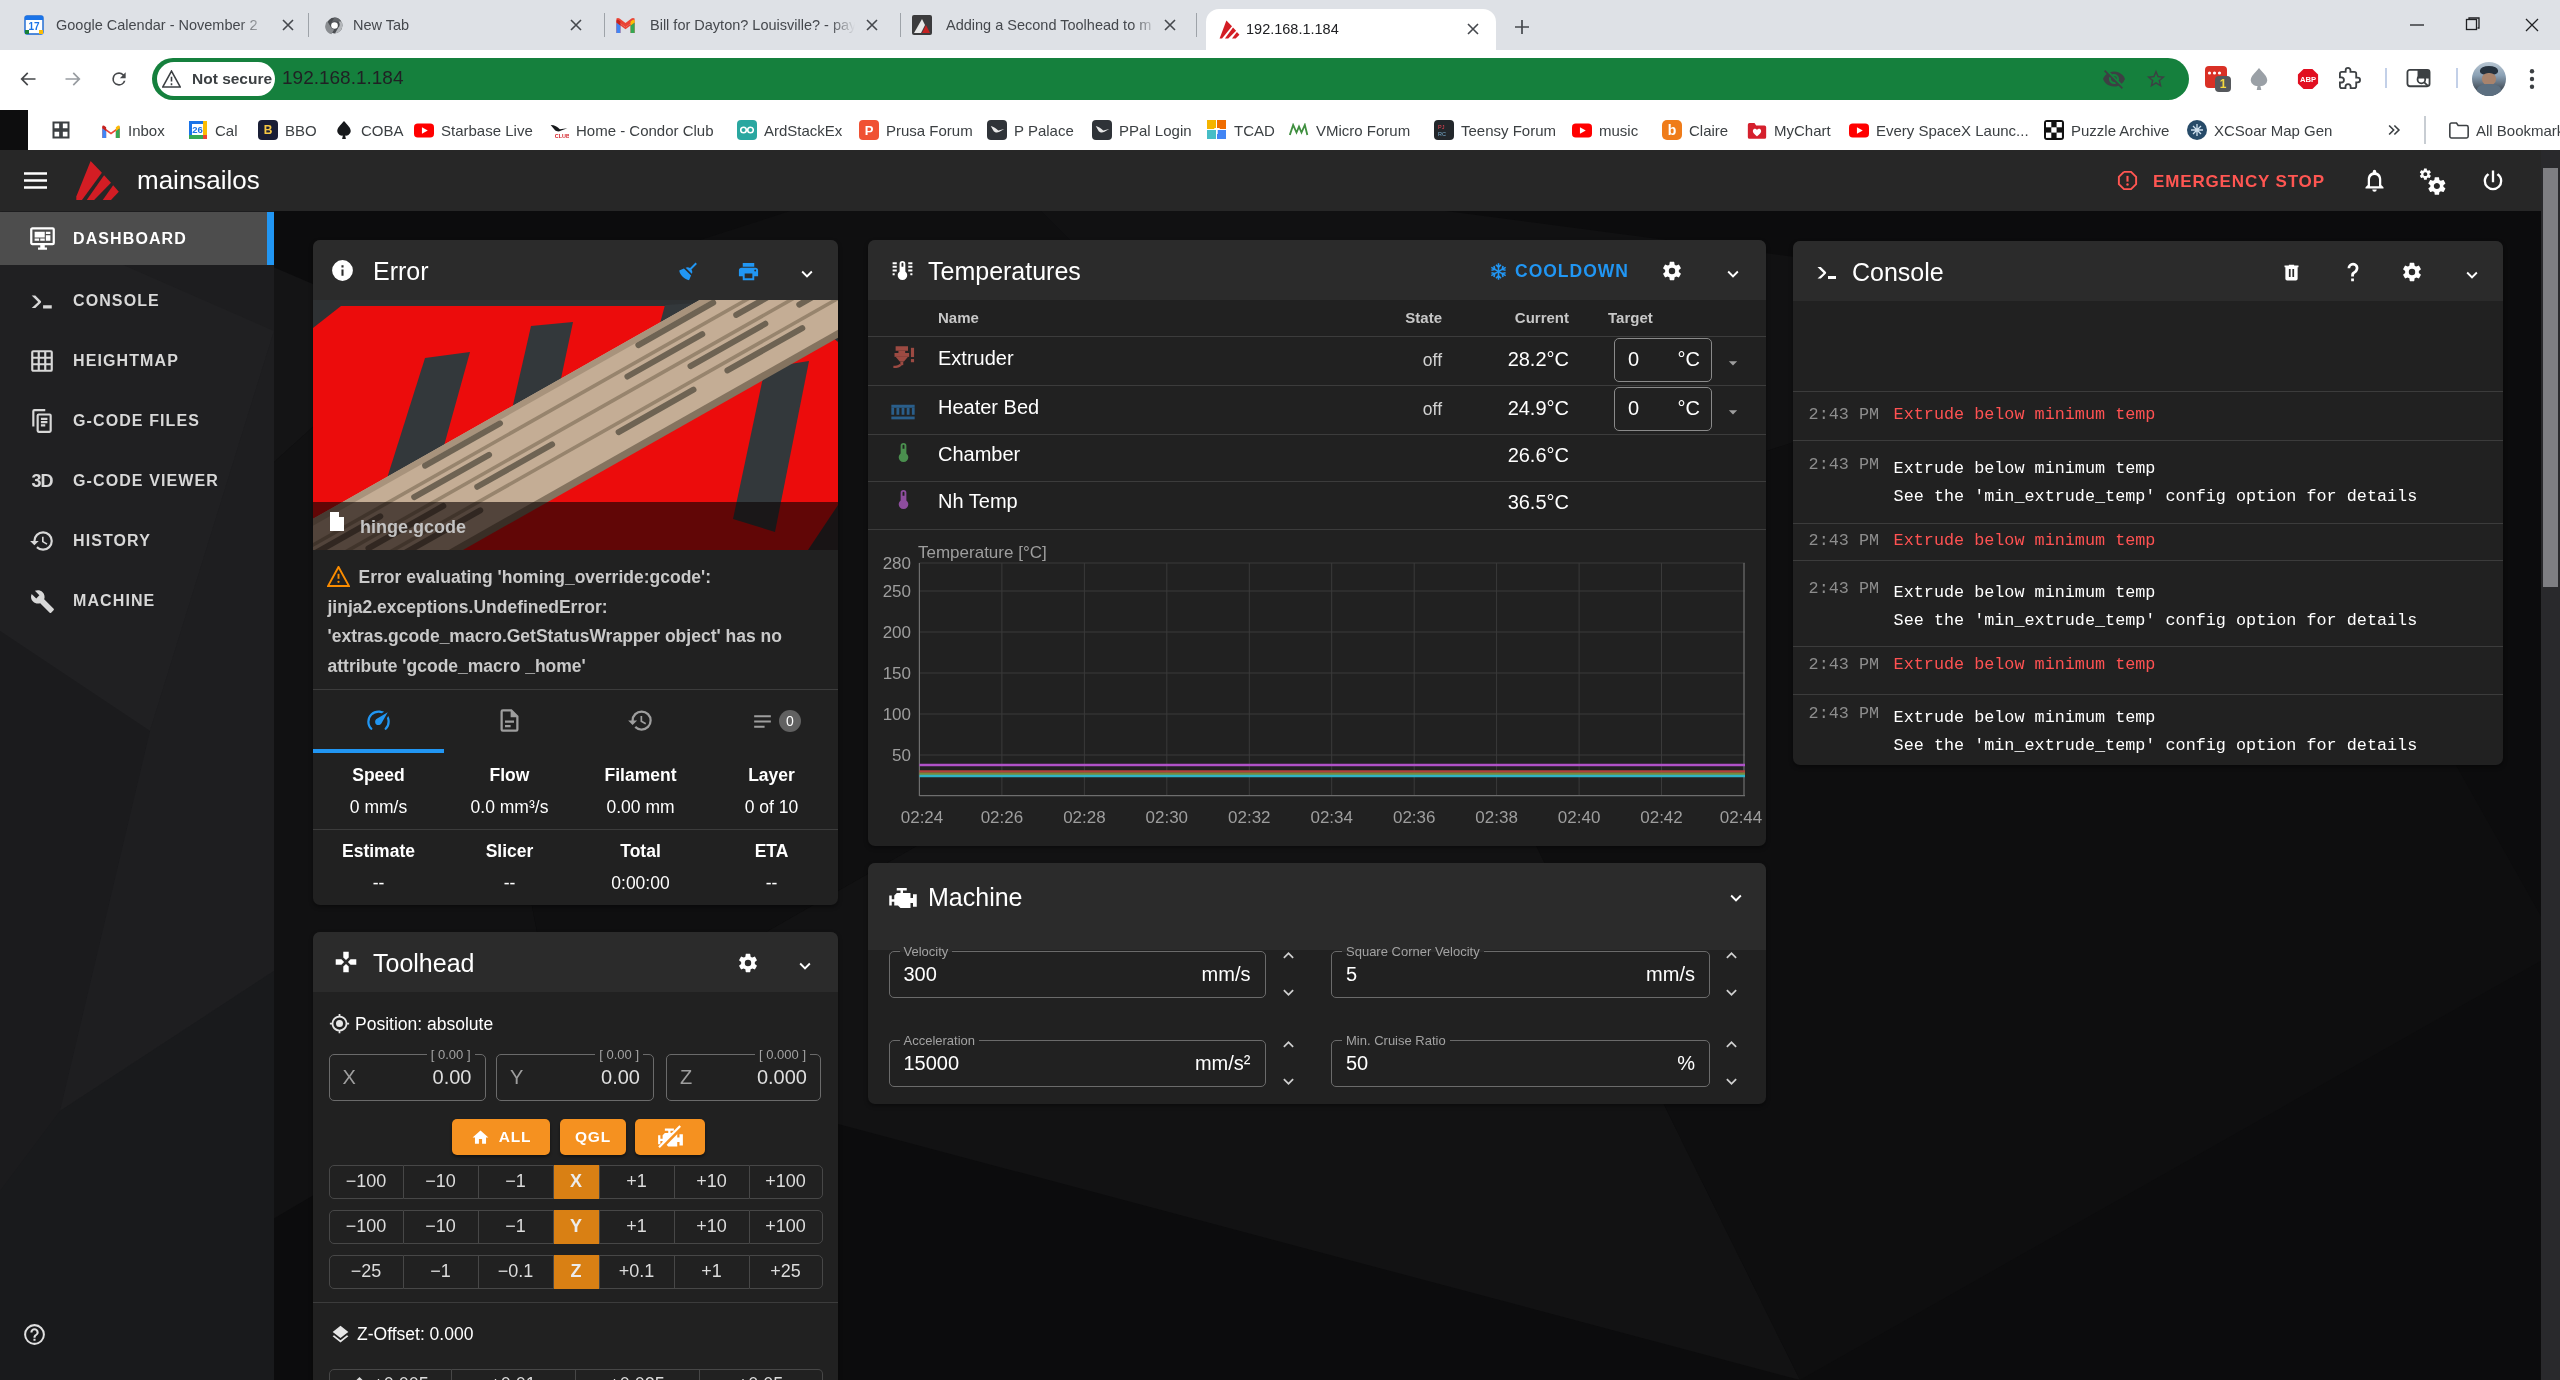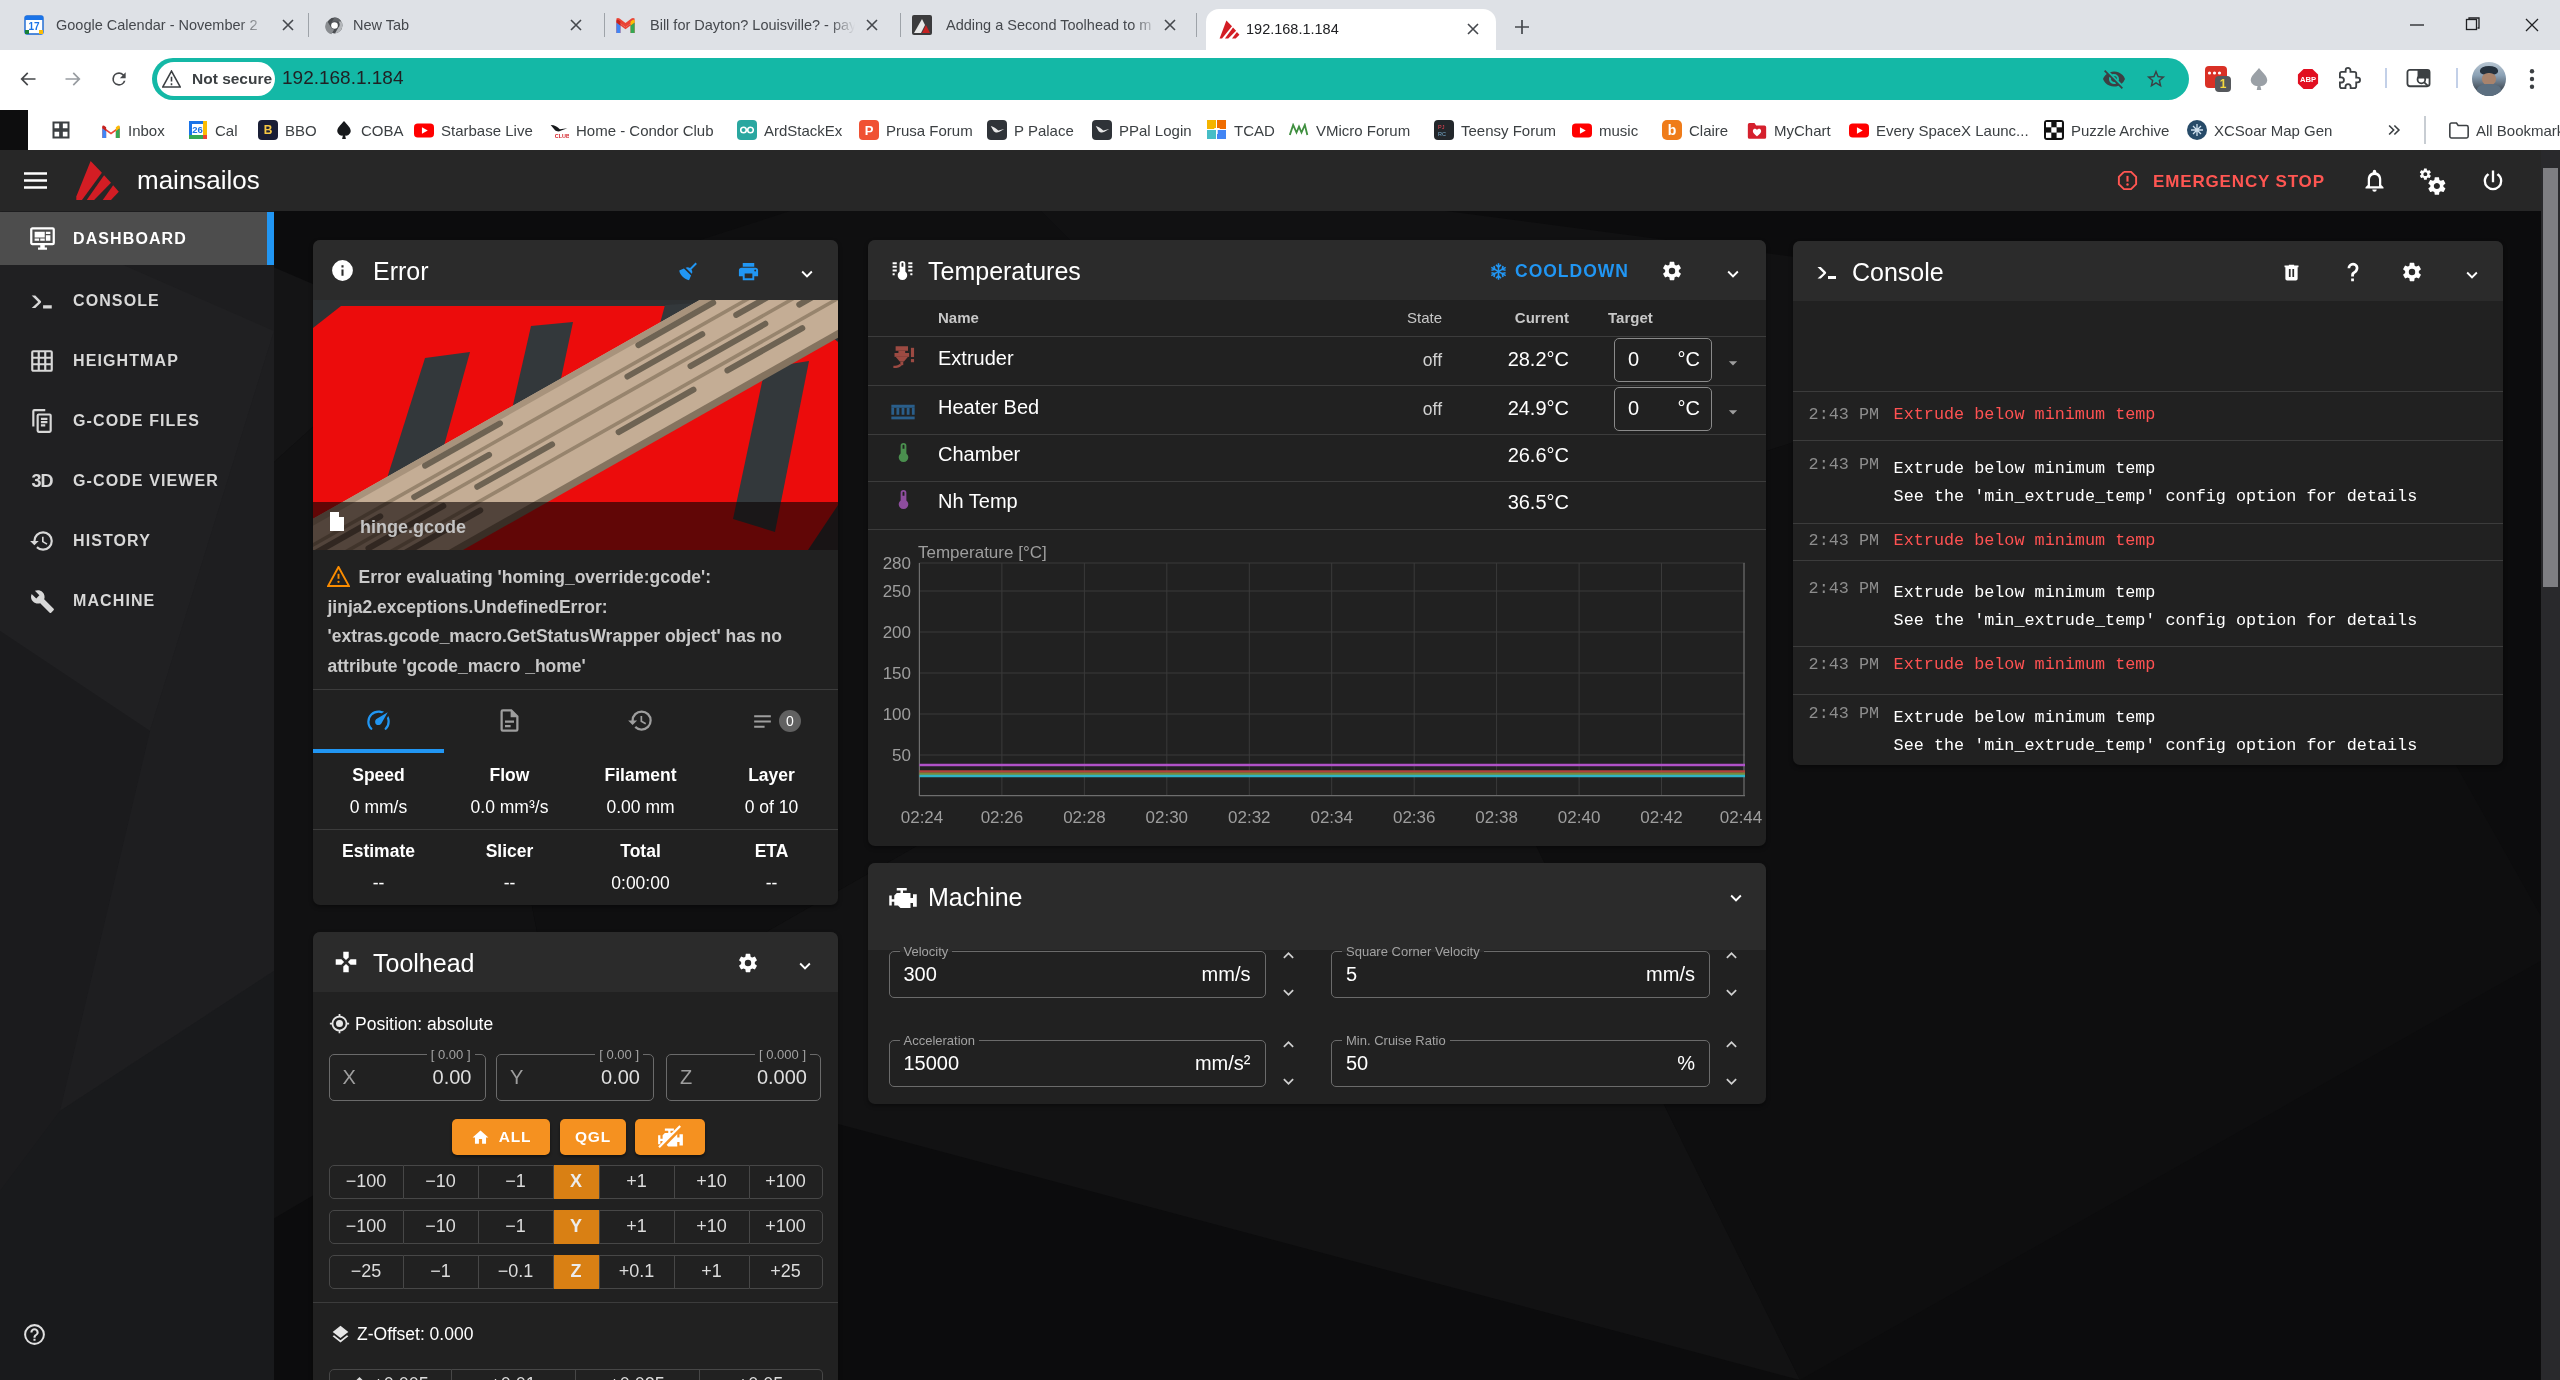--- a/index.html
+++ b/index.html
@@ -8,21 +8,21 @@
 .abs { position:absolute; }
 svg.i { display:block; }
 
 
 #tabstrip { position:absolute; left:0; top:0; width:2560px; height:50px; background:#dee1e6; }
 .tabtitle { position:absolute; top:17px; font-size:14.5px; color:#45484d; white-space:nowrap; overflow:hidden; }
 .tabdiv { position:absolute; top:13px; width:1px; height:24px; background:#9ea3a9; }
 .tabx { position:absolute; top:18px; width:14px; height:14px; color:#45484d; }
 #activetab { position:absolute; left:1206px; top:9px; width:290px; height:41px; background:#fff; border-radius:13px 13px 0 0; }
 #toolbar { position:absolute; left:0; top:50px; width:2560px; height:60px; background:#fff; }
-#omnibox { position:absolute; left:152px; top:58px; width:2037px; height:42px; border-radius:21px; background:#14b8a6; }
+#omnibox { position:absolute; left:152px; top:58px; width:2037px; height:42px; border-radius:21px; background:#15803d; }
 #chip { position:absolute; left:5px; top:4px; width:118px; white-space:nowrap; height:34px; border-radius:17px; background:#fff; padding:0 0 0 35px; line-height:34px; font-size:15.5px; color:#3c4043; font-weight:700;}
 #bookmarks { position:absolute; left:0; top:110px; width:2560px; height:40px; background:#fff;margin-left:28px; }
 .bk { position:absolute; top:0; height:40px; display:flex; align-items:center; gap:7px; color:#3c4043; font-size:15px; white-space:nowrap; }
 .bki { width:20px; height:20px; border-radius:4px; display:flex; align-items:center; justify-content:center; flex:0 0 auto; }
 
 
 #navbar { position:absolute; left:0; top:150px; width:2560px; height:61px; background:#272727; }
 #brand { position:absolute; left:137px; top:165px; font-size:26px; color:#fff; }
 #estop { position:absolute; left:2153px; top:172px; color:#ff5652; font-size:17px; font-weight:700; letter-spacing:0.85px; }
 
@@ -658,21 +658,21 @@
     <div class="abs" style="left:647px;top:21px;font-size:17.5px;font-weight:700;letter-spacing:1px;color:#2196f3">COOLDOWN</div>
     <svg class="hico" style="left:793px;top:20px" width="22" height="22" viewBox="0 0 24 24">
         <path d="M12 15.5A3.5 3.5 0 0 1 8.5 12 3.5 3.5 0 0 1 12 8.5a3.5 3.5 0 0 1 3.5 3.5 3.5 3.5 0 0 1-3.5 3.5m7.43-2.53c.04-.32.07-.64.07-.97 0-.33-.03-.66-.07-1l2.11-1.63c.19-.15.24-.42.12-.64l-2-3.46c-.12-.22-.39-.31-.61-.22l-2.49 1c-.52-.39-1.06-.73-1.69-.98l-.37-2.65A.506.506 0 0 0 14 2h-4c-.25 0-.46.18-.5.42l-.37 2.65c-.63.25-1.17.59-1.69.98l-2.49-1c-.22-.09-.49 0-.61.22l-2 3.46c-.13.22-.07.49.12.64L4.57 11c-.04.34-.07.67-.07 1 0 .33.03.65.07.97l-2.11 1.66c-.19.15-.25.42-.12.64l2 3.46c.12.22.39.3.61.22l2.49-1.01c.52.4 1.06.74 1.69.99l.37 2.65c.04.24.25.42.5.42h4c.25 0 .46-.18.5-.42l.37-2.65c.63-.26 1.17-.59 1.69-.99l2.49 1.01c.22.08.49 0 .61-.22l2-3.46c.12-.22.07-.49-.12-.64l-2.11-1.66Z" fill="#fff"></path>
       </svg>
     <svg class="hico" style="left:854px;top:23px" width="22" height="22" viewBox="0 0 24 24">
         <path d="M7.41 8.58 12 13.17 16.59 8.58 18 10l-6 6-6-6Z" fill="#fff"></path>
       </svg>
   </div>
 
   <div class="abs" style="left:70px;top:69px;font-size:15px;font-weight:700;color:#c7c7c7">Name</div>
-  <div class="abs" style="left:0;top:69px;width:574px;text-align:right;font-size:15px;font-weight:400;color:#c7c7c7">State</div>
+  <div class="abs" style="left:0;top:69px;width:574px;text-align:right;font-size:15px;font-weight:700;color:#c7c7c7">State</div>
   <div class="abs" style="left:0;top:69px;width:701px;text-align:right;font-size:15px;font-weight:700;color:#c7c7c7">Current</div>
   <div class="abs" style="left:740px;top:69px;font-size:15px;font-weight:700;color:#c7c7c7">Target</div>
   <div class="divider" style="top:96px"></div>
 
   <svg class="i abs" style="left:22px;top:104px" width="27" height="27" viewBox="0 0 24 24">
       <g fill="#9c4a42">
         <rect x="5" y="2" width="11" height="4"></rect>
         <rect x="7.5" y="6" width="6" height="2"></rect>
         <rect x="4" y="8" width="13" height="3.4"></rect>
         <path d="M5 11.4h11l-3.6 4.2h-3.8Z"></path>

